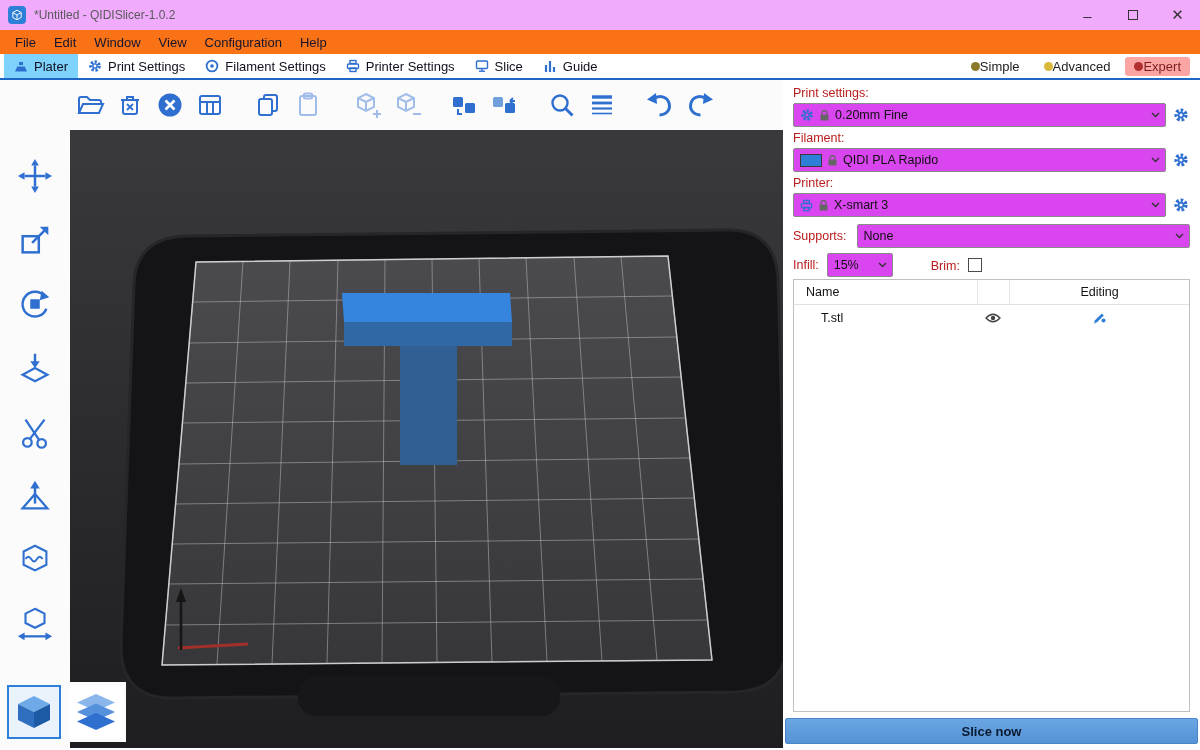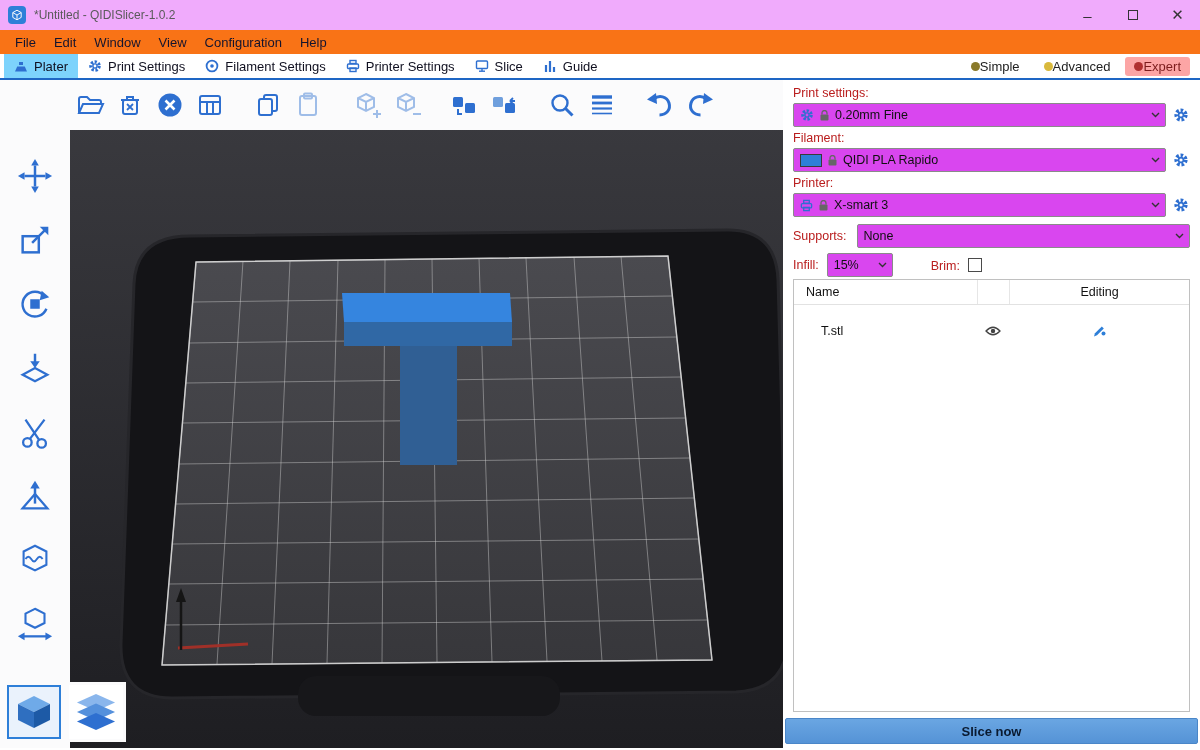--- a/index.html
+++ b/index.html
@@ -61,21 +61,21 @@
   .swatch { width:22px; height:13px; background:#2e7fd8; border:1px solid #3a3a3a; display:block; }
   .gear-btn { width:18px; display:flex; align-items:center; justify-content:center; }
 
   .supports-row { display:flex; align-items:center; gap:10px; margin:7px 0 5px; }
   .supports-row .combo { height:24px; }
   .infill-row { display:flex; align-items:center; gap:8px; }
   .combo.small { flex:0 0 66px; }
   .brim-label { margin-left:30px; }
   .checkbox { width:14px; height:14px; border:1px solid #4a4a4a; background:#fff; display:block; }
 
-  .object-list { flex:1; margin:2px 10px 0; border:1px solid #c0c0c0; display:flex; flex-direction:column; font-size:12.5px; overflow:hidden;gap:13px; }
+  .object-list { flex:1; margin:2px 10px 0; border:1px solid #c0c0c0; display:flex; flex-direction:column; font-size:12.5px; overflow:hidden; }
   .ol-header { display:flex; align-items:stretch; height:25px; border-bottom:1px solid #e2e2e2; }
   .ol-header .col-name { flex:1; display:flex; align-items:center; padding-left:12px; }
   .col-eye { width:32px; display:flex; align-items:center; justify-content:center; border-left:1px solid #e6e6e6; }
   .col-editing { width:180px; display:flex; align-items:center; justify-content:center; border-left:1px solid #e6e6e6; }
   .ol-row { display:flex; align-items:stretch; height:26px; }
   .ol-row .col-name { flex:1; display:flex; align-items:center; padding-left:27px; }
   .ol-row .col-eye, .ol-row .col-editing { border-left:none; }
   .ol-fill { flex:1; }
 
   .slice-btn { margin:6px 2px 0; height:26px; border:1px solid #4a86c8; background:linear-gradient(#6aa6e2,#5593d6); font-family:"Liberation Sans", sans-serif; font-weight:bold; font-size:13px; color:#0a1a30; border-radius:2px; }

